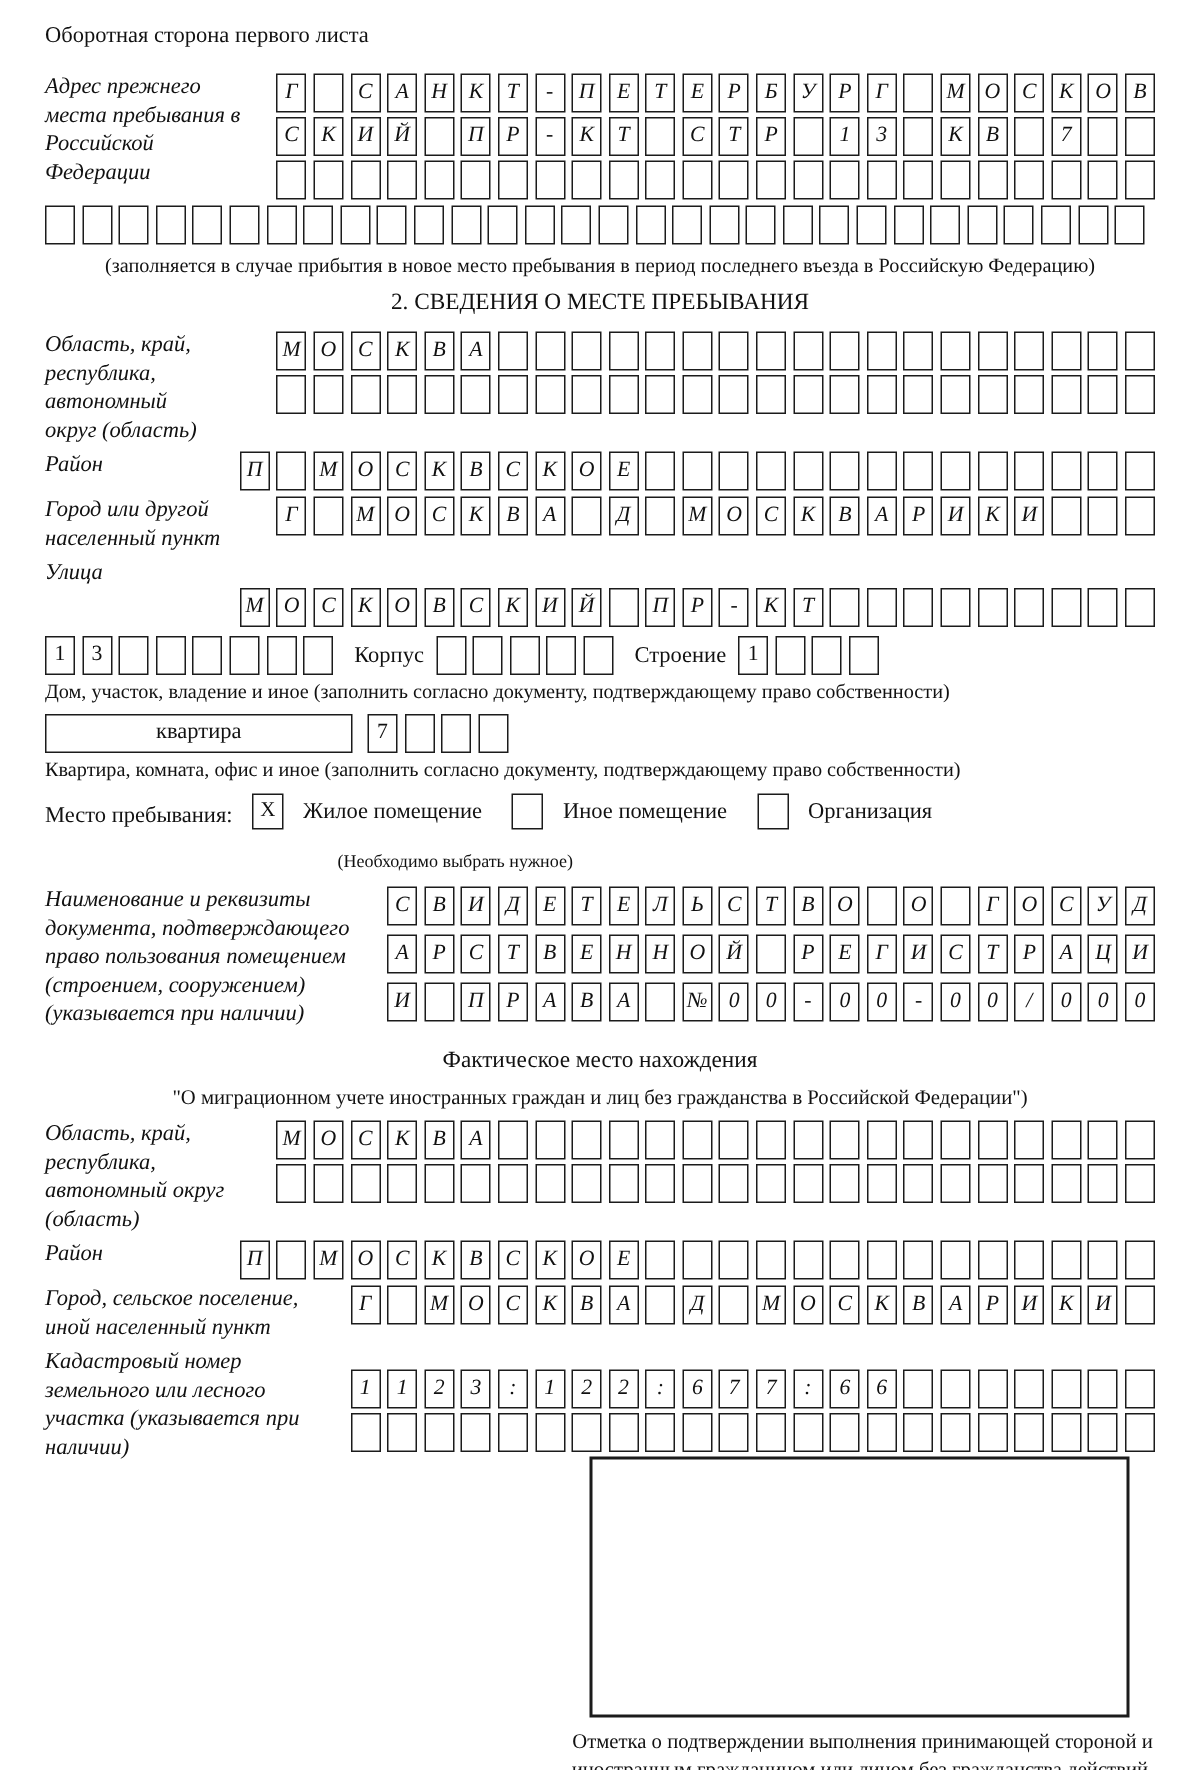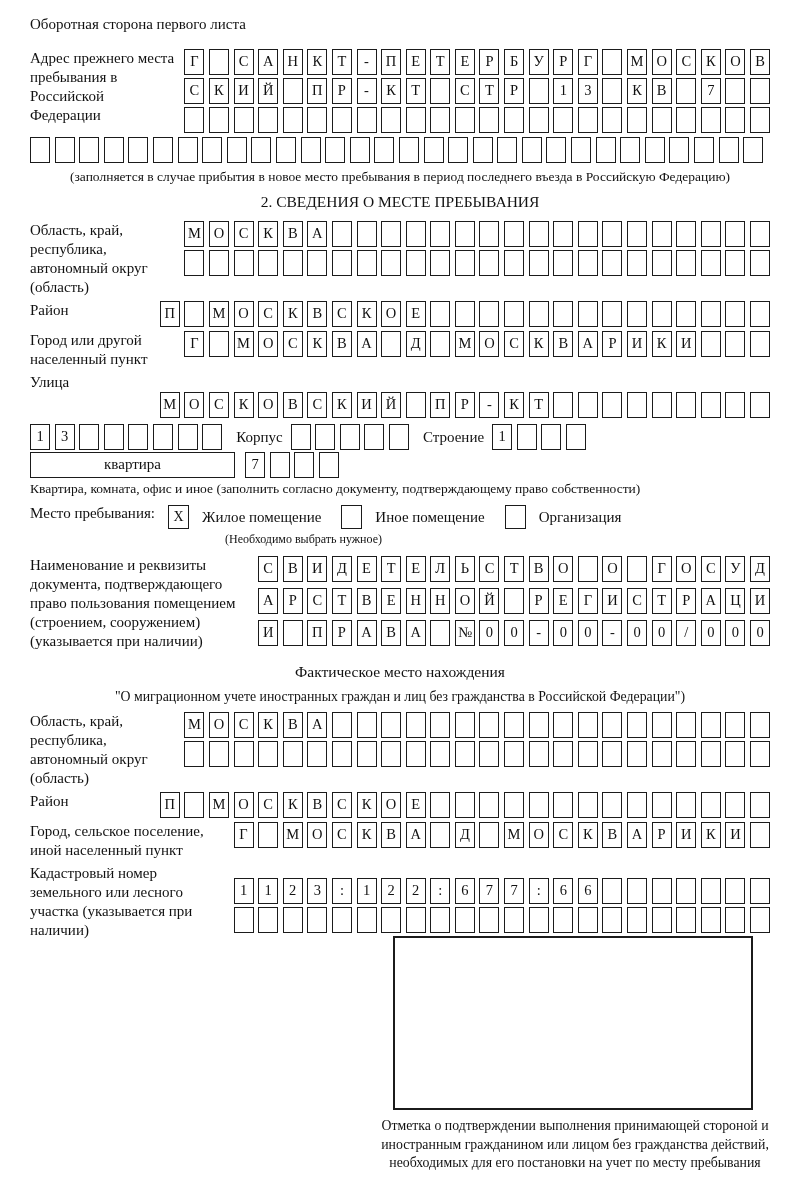--- a/index.html
+++ b/index.html
@@ -2,21 +2,21 @@
 <html><head>
 <meta charset="utf-8">
 <style>
   html,body{margin:0;padding:0;background:#ffffff;}
   body{
     width:800px;height:1180px;overflow:hidden;color:#111;
     font-family:"Liberation Serif","DejaVu Serif",serif;
   }
   .page{padding:0 30px;width:740px;}
   .note-right{padding-top:16px;margin-bottom:16px;text-align:left;font-size:15px;}
-  .fieldrow{display:flex;align-items:flex-start;margin-bottom:4px;}
+  .fieldrow{display:flex;align-items:flex-start;margin-bottom:4px;font-style:italic;}
   .label{font-size:15px;line-height:19px;flex:none;}
   .w145{width:145px;} .w118{width:118px;} .w140{width:140px;}
   .w150{width:150px;} .w200{width:200px;} .w190{width:190px;} .w218{width:218px;}
   .boxcol{display:flex;flex-direction:column;gap:3px;margin-left:auto;}
   .boxrow{display:flex;gap:4.6px;margin-left:auto;flex:none;}
   .cbox{
     flex:none;width:20px;height:26px;box-sizing:border-box;
     border:1.7px solid #1b1b1b;background:#fff;text-align:center;
     font-size:14.5px;line-height:23px;font-family:inherit;
   }
@@ -26,21 +26,21 @@
   .h-title{font-size:15.5px;font-weight:normal;text-align:center;margin:8px 0 10px;}
   .wbox{
     flex:none;height:26px;box-sizing:border-box;border:1.7px solid #1b1b1b;
     text-align:center;font-size:15px;line-height:23px;background:#fff;
   }
   .wbox-dom{width:170px;margin-right:10px;}
   .wbox-kv{width:205px;margin-right:10px;}
   .inline-label{font-size:15px;line-height:26px;margin:0 8px 0 14px;flex:none;}
   .domline{display:flex;align-items:flex-start;margin-bottom:2px;}
   .domline .boxrow{margin-left:0;}
-  .mestoline{display:flex;align-items:flex-start;margin-bottom:3px;}
+  .mestoline{display:flex;align-items:flex-end;margin-bottom:14px;}
   .mesto-label{font-size:15px;margin-right:13px;}
   .opt{display:flex;align-items:center;margin-right:20px;}
   .checkbox{
     flex:none;width:21px;height:24px;box-sizing:border-box;border:1.7px solid #1b1b1b;
     text-align:center;font-size:14px;line-height:21px;margin-right:13px;background:#fff;
   }
   .opt-label{font-size:15px;}
   .mesto-caption{font-size:12px;margin:2px 0 9px 195px;}
   .subcaption{font-size:13.8px;line-height:19px;text-align:center;margin-bottom:3px;}
   .stamp-box{
@@ -349,20 +349,21 @@
         <span class="cbox"></span>
       </div>
     <div class="inline-label">Строение</div>
     <div class="boxrow">
         <span class="cbox">1</span>
         <span class="cbox"></span>
         <span class="cbox"></span>
         <span class="cbox"></span>
       </div>
   </div>
+  <div class="caption">Дом, участок, владение и иное (заполнить согласно документу, подтверждающему право собственности)</div>
 
   <div class="domline">
     <div class="wbox wbox-kv">квартира</div>
     <div class="boxrow">
         <span class="cbox">7</span>
         <span class="cbox"></span>
         <span class="cbox"></span>
         <span class="cbox"></span>
       </div>
   </div>

